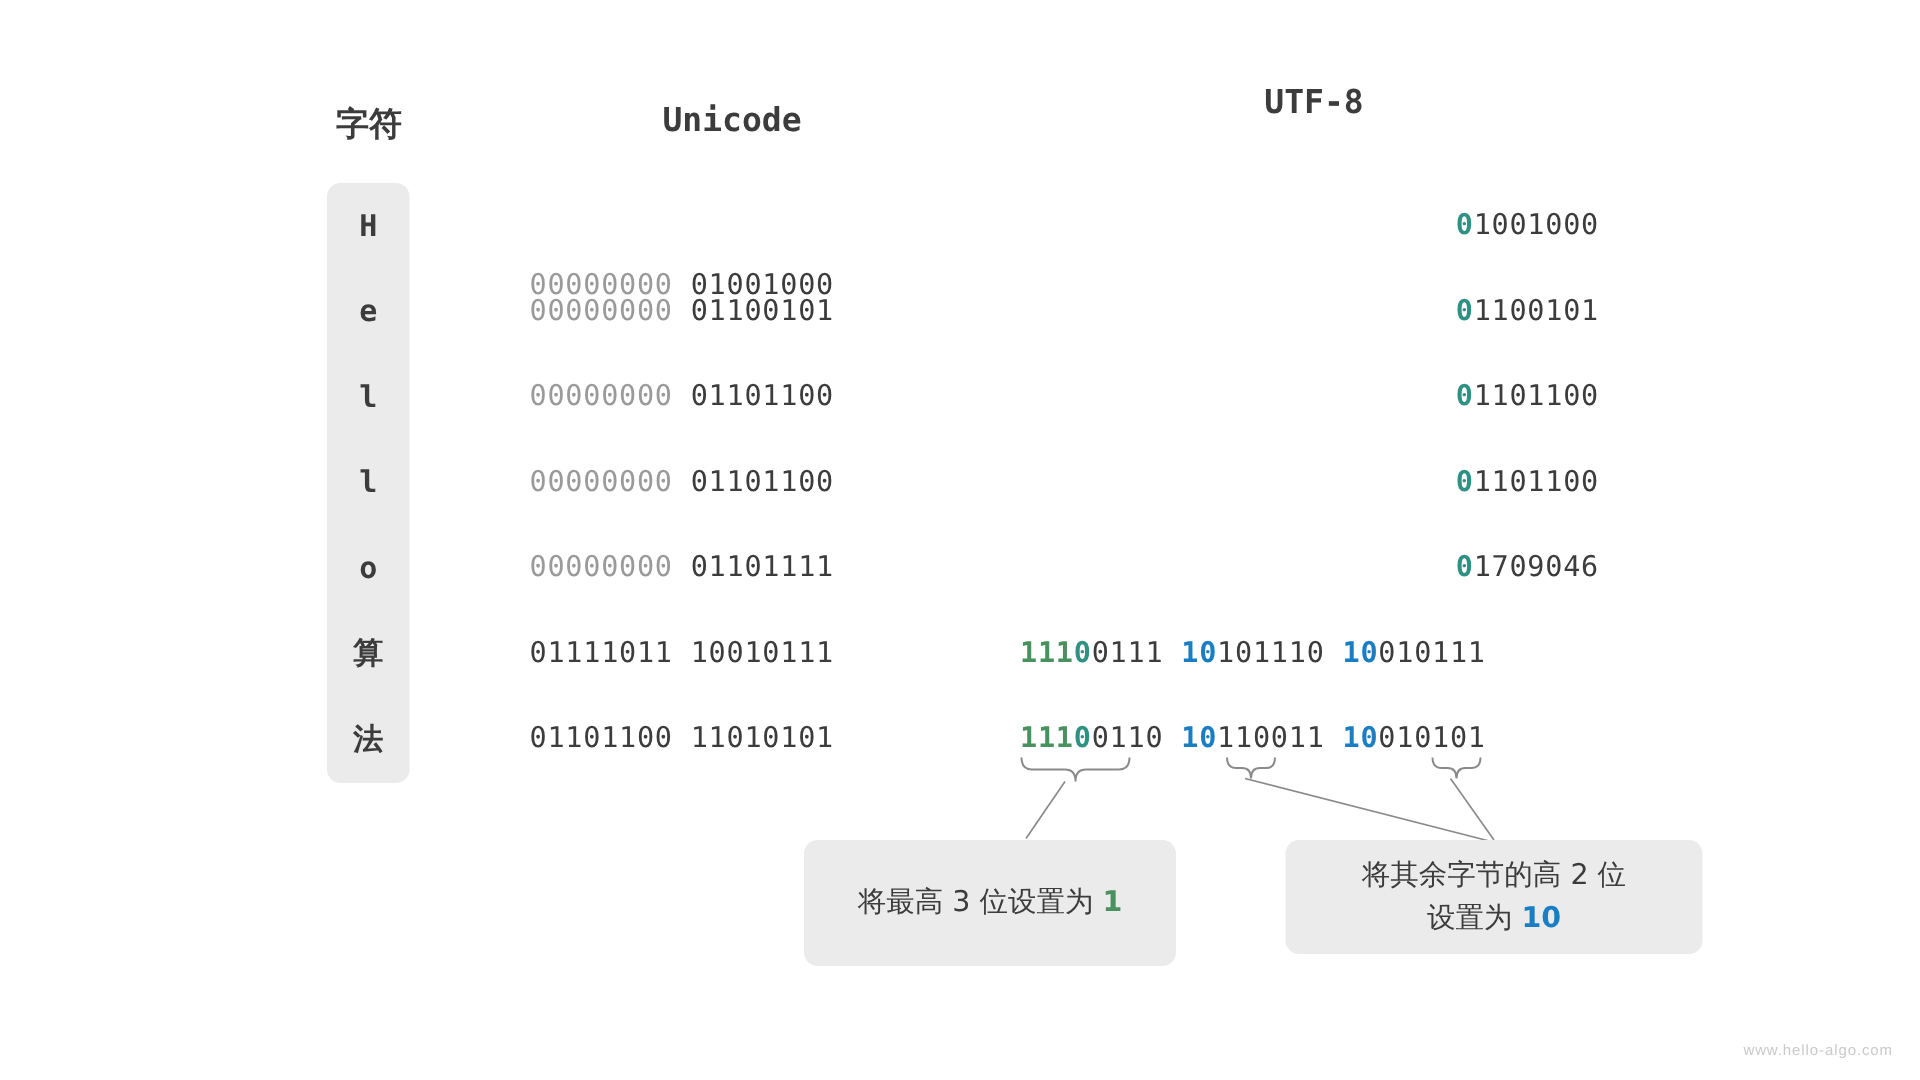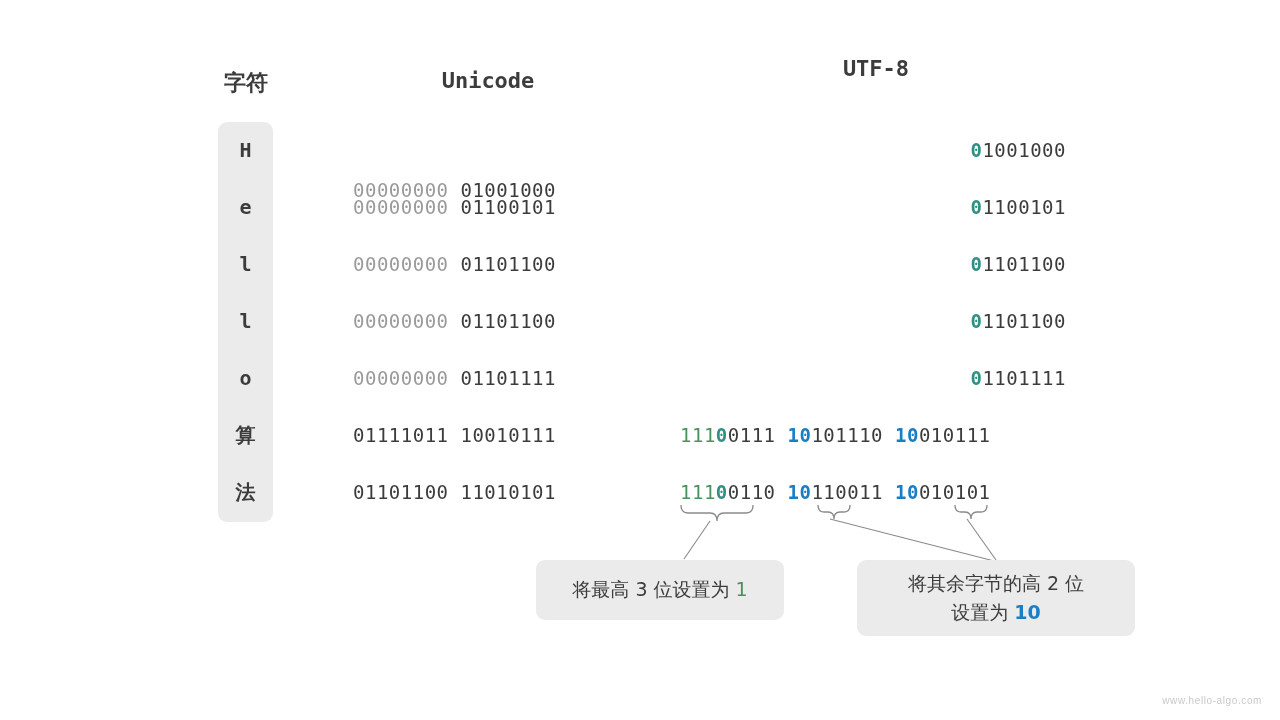--- a/index.html
+++ b/index.html
@@ -62,38 +62,38 @@
     height: 28px;
     line-height: 28px;
   }
   .uni  { left: 353px; width: 252px; text-align: left; }
   .utf  { right: 214px; text-align: right; }
   .utf-wide { left: 680px; text-align: left; }
 
   .dim   { color: #9a9a9a; }
   .dark  { color: #3c3c3c; }
   .teal  { color: #2e9184; font-weight: bold; }
-  .green { color: #4a9160; font-weight: normal; margin-top: 24px; }
+  .green { color: #4a9160; font-weight: bold; margin-top: 24px; }
   .blue  { color: #1a7ec4; font-weight: bold; }
 
   
   .callout {
     position: absolute;
     background: #ebebeb;
     border-radius: 9px;
     font-family: "DejaVu Sans", sans-serif;
     font-size: 19px;
     color: #3c3c3c;
     display: flex;
     flex-direction: column;
     justify-content: center;
     align-items: center;
     line-height: 1.55;
   }
-  #callout-left  { left: 536px; top: 560px; width: 248px; height: 60px; }
+  #callout-left  { left: 536px; top: 560px; width: 248px; height: 84px; }
   #callout-right { left: 857px; top: 560px; width: 278px; height: 76px; }
   .callout .line { white-space: pre; text-align: center; }
 
   
   #connectors {
     position: absolute;
     left: 0; top: 0;
     width: 1280px; height: 720px;
     pointer-events: none;
   }
@@ -126,21 +126,21 @@
     <div class="bin uni" style="top: 193px;"><span class="dim">00000000</span><span> </span><span class="dark">01100101</span></div>
     <div class="bin utf" style="top: 193px;"><span><span class="teal">0</span><span class="dark">1100101</span></span></div>
     <div class="char-cell" style="top: 250px;">l</div>
     <div class="bin uni" style="top: 250px;"><span class="dim">00000000</span><span> </span><span class="dark">01101100</span></div>
     <div class="bin utf" style="top: 250px;"><span><span class="teal">0</span><span class="dark">1101100</span></span></div>
     <div class="char-cell" style="top: 307px;">l</div>
     <div class="bin uni" style="top: 307px;"><span class="dim">00000000</span><span> </span><span class="dark">01101100</span></div>
     <div class="bin utf" style="top: 307px;"><span><span class="teal">0</span><span class="dark">1101100</span></span></div>
     <div class="char-cell" style="top: 364px;">o</div>
     <div class="bin uni" style="top: 364px;"><span class="dim">00000000</span><span> </span><span class="dark">01101111</span></div>
-    <div class="bin utf" style="top: 364px;"><span><span class="teal">0</span><span class="dark">1101111</span></span></div>
+    <div class="bin utf" style="top: 364px;"><span><span class="teal">0</span><span class="dark">1709046</span></span></div>
     <div class="char-cell" style="top: 421px;">算</div>
     <div class="bin uni" style="top: 421px;"><span class="dark">01111011</span><span> </span><span class="dark">10010111</span></div>
     <div class="bin utf-wide" style="top: 421px;"><span><span class="green">111</span><span class="teal">0</span><span class="dark">0111</span></span><span> </span><span><span class="blue">10</span><span class="dark">101110</span></span><span> </span><span><span class="blue">10</span><span class="dark">010111</span></span></div>
     <div class="char-cell" style="top: 478px;">法</div>
     <div class="bin uni" style="top: 478px;"><span class="dark">01101100</span><span> </span><span class="dark">11010101</span></div>
     <div class="bin utf-wide" style="top: 478px;"><span><span class="green">111</span><span class="teal">0</span><span class="dark">0110</span></span><span> </span><span><span class="blue">10</span><span class="dark">110011</span></span><span> </span><span><span class="blue">10</span><span class="dark">010101</span></span></div>
   </div>
 
 <svg id="connectors" viewBox="0 0 1280 720">
 

